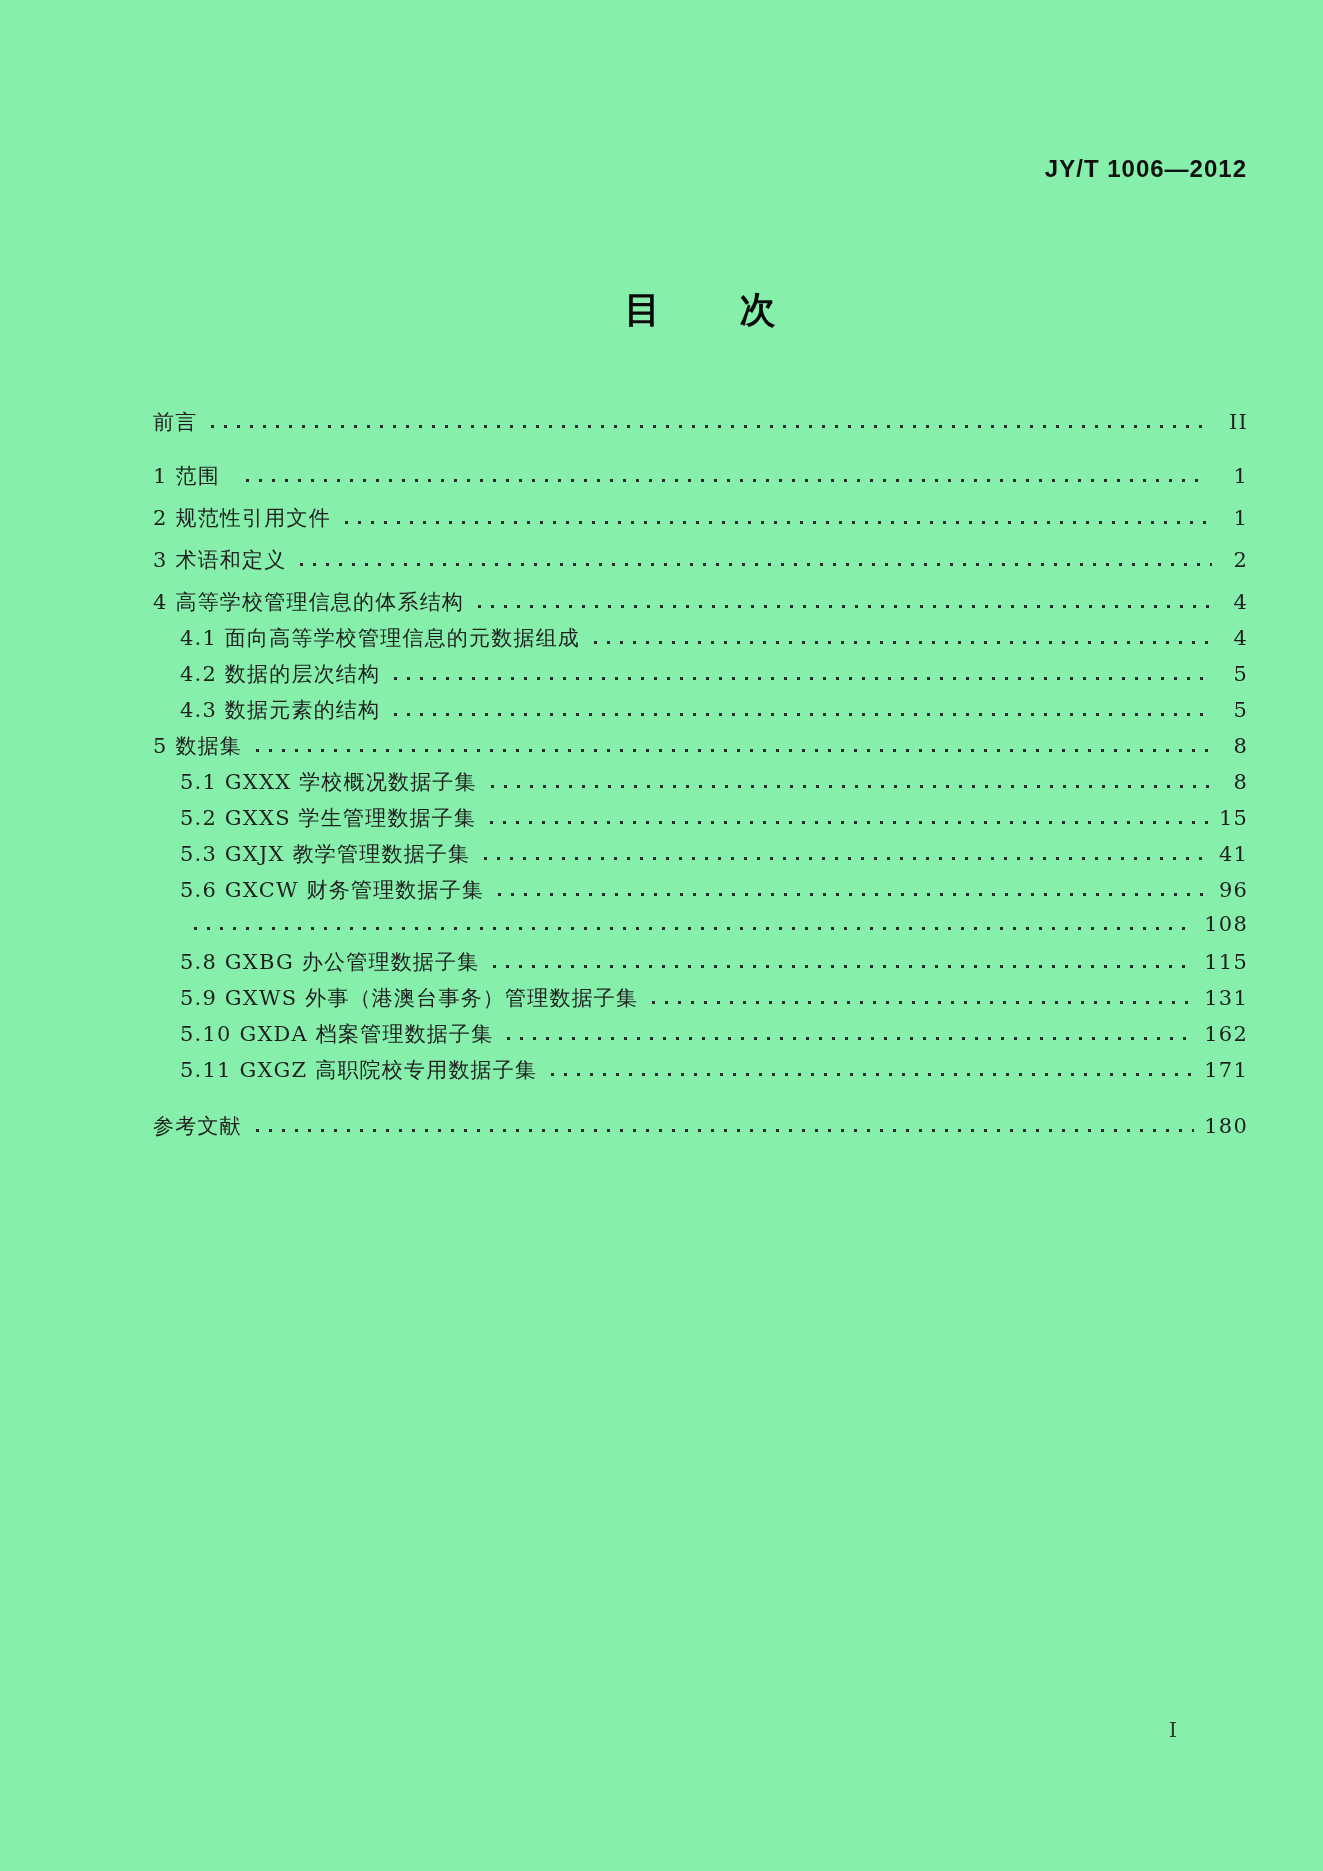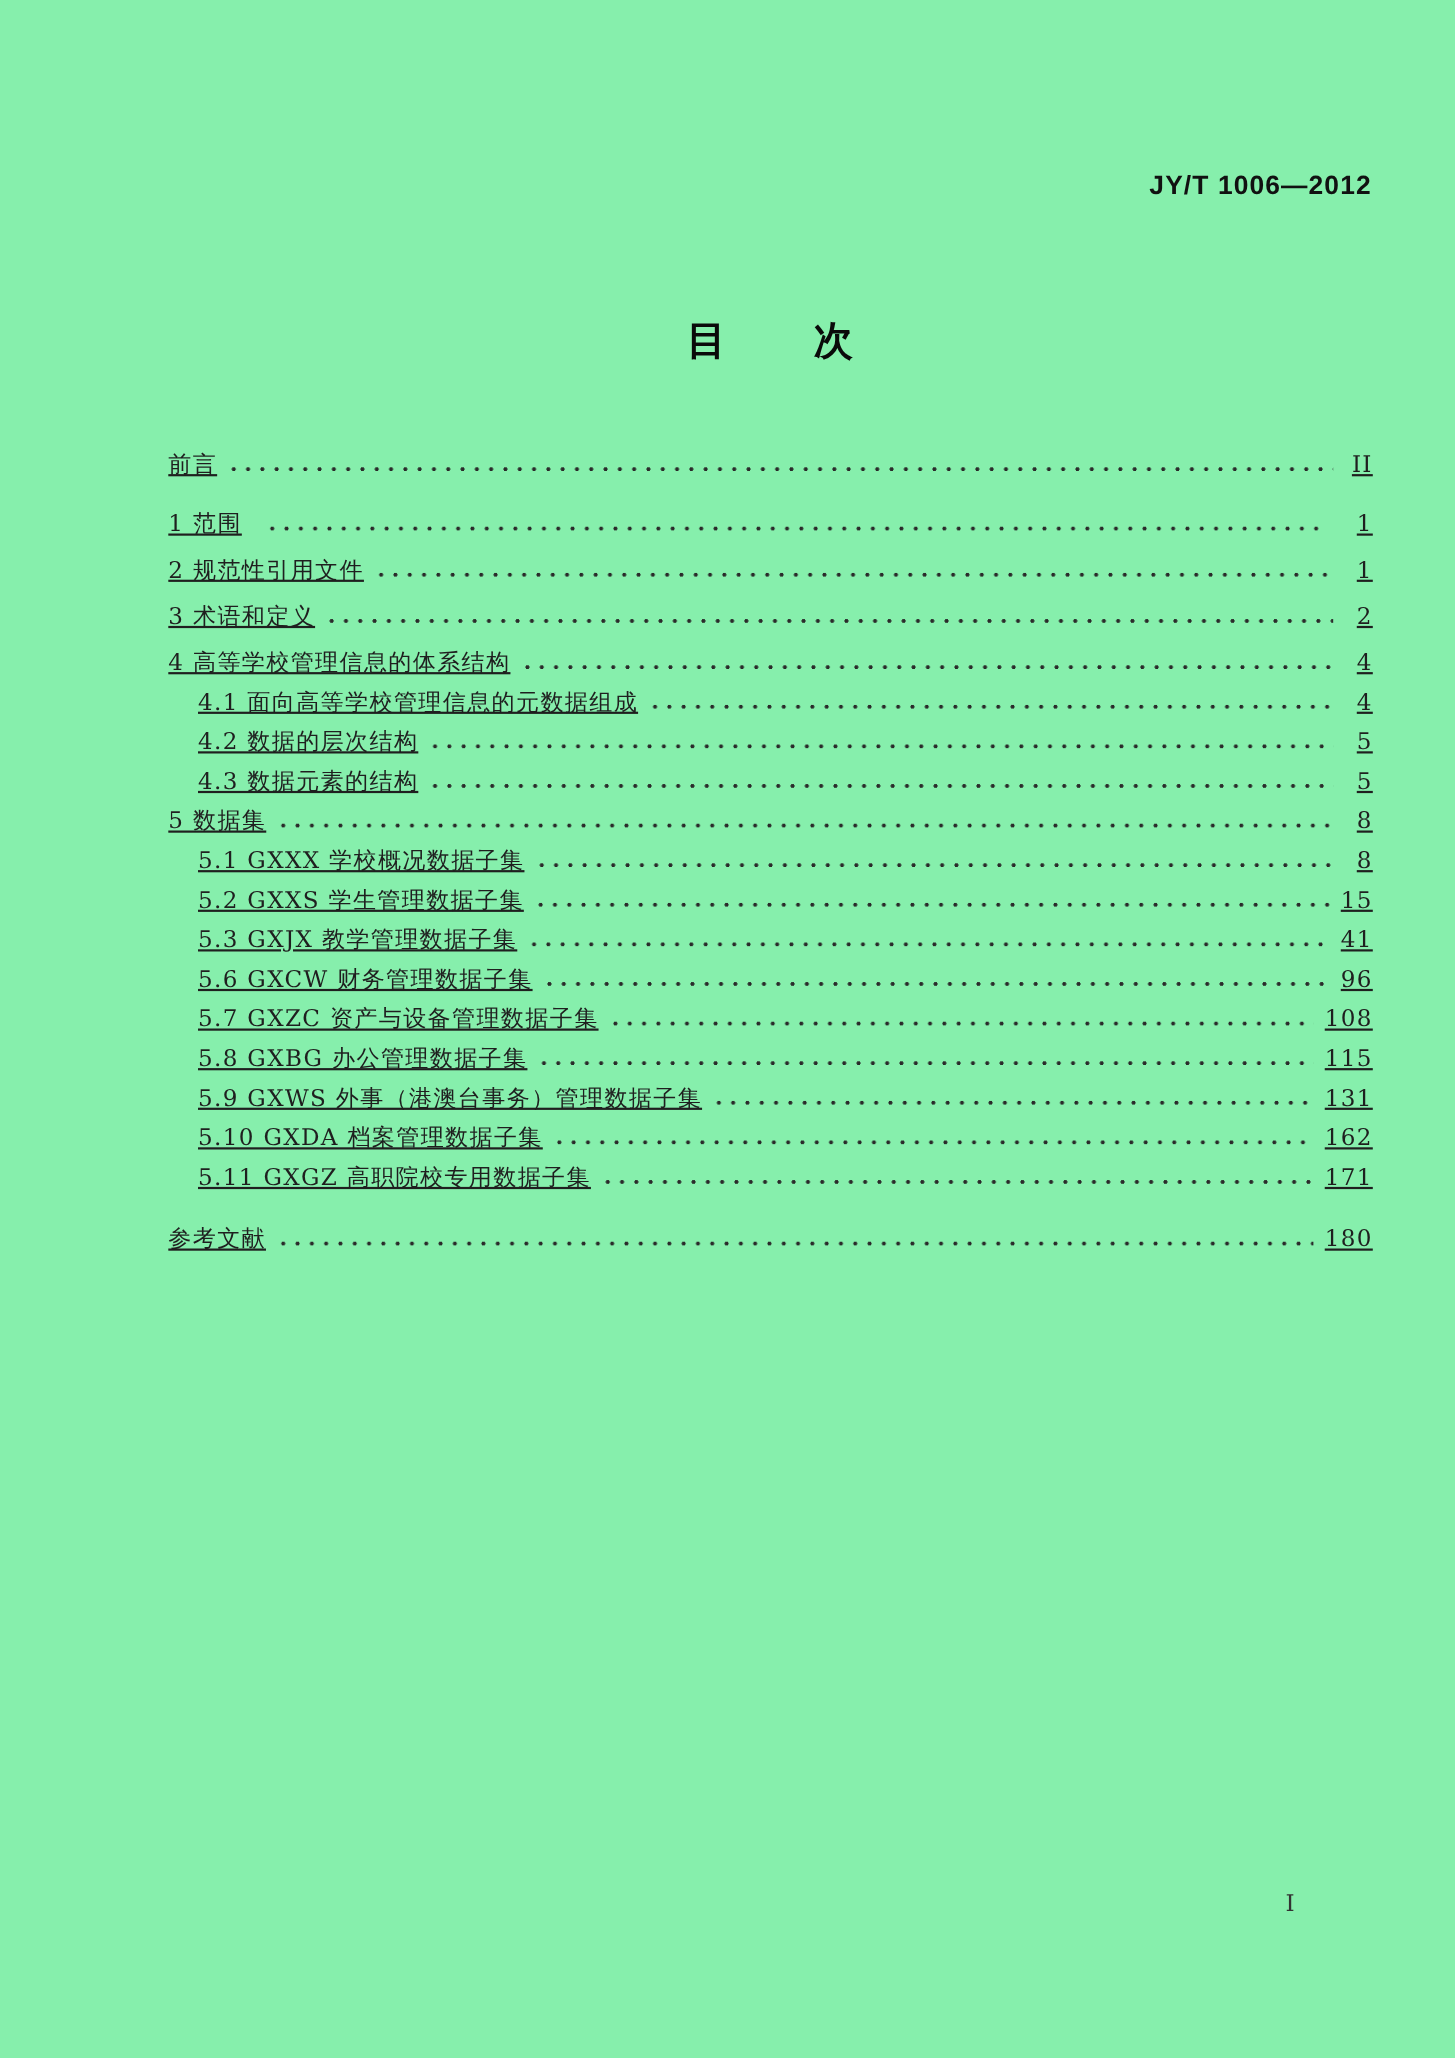--- a/index.html
+++ b/index.html
@@ -48,21 +48,20 @@
     padding-left: 2.2em;     
     white-space: nowrap;
   }
 
   
   .toc {
     position: absolute;
     top: 408px;
     left: 153px;
     right: 75px;
-    text-decoration: underline;
   }
   .toc-row {
     display: flex;
     align-items: baseline;
     height: 36px;
     font-size: 21px;
     letter-spacing: 1.2px;
     white-space: nowrap;
   }
   .toc-row.indent { padding-left: 27px; }
@@ -186,21 +185,20 @@
 
 
 
     <div class="toc-row indent">
       <span class="entry-text">5.6 GXCW 财务管理数据子集</span>
       <span class="leader"></span>
       <span class="page-num">96</span>
     </div>
 
     <div class="toc-row indent">
-      <span class="entry-text">5.7 GXZC 资产与设备管理数据子集</span>
       <span class="leader"></span>
       <span class="page-num">108</span>
     </div>
 
     <div class="toc-row indent">
       <span class="entry-text">5.8 GXBG 办公管理数据子集</span>
       <span class="leader"></span>
       <span class="page-num">115</span>
     </div>
 

